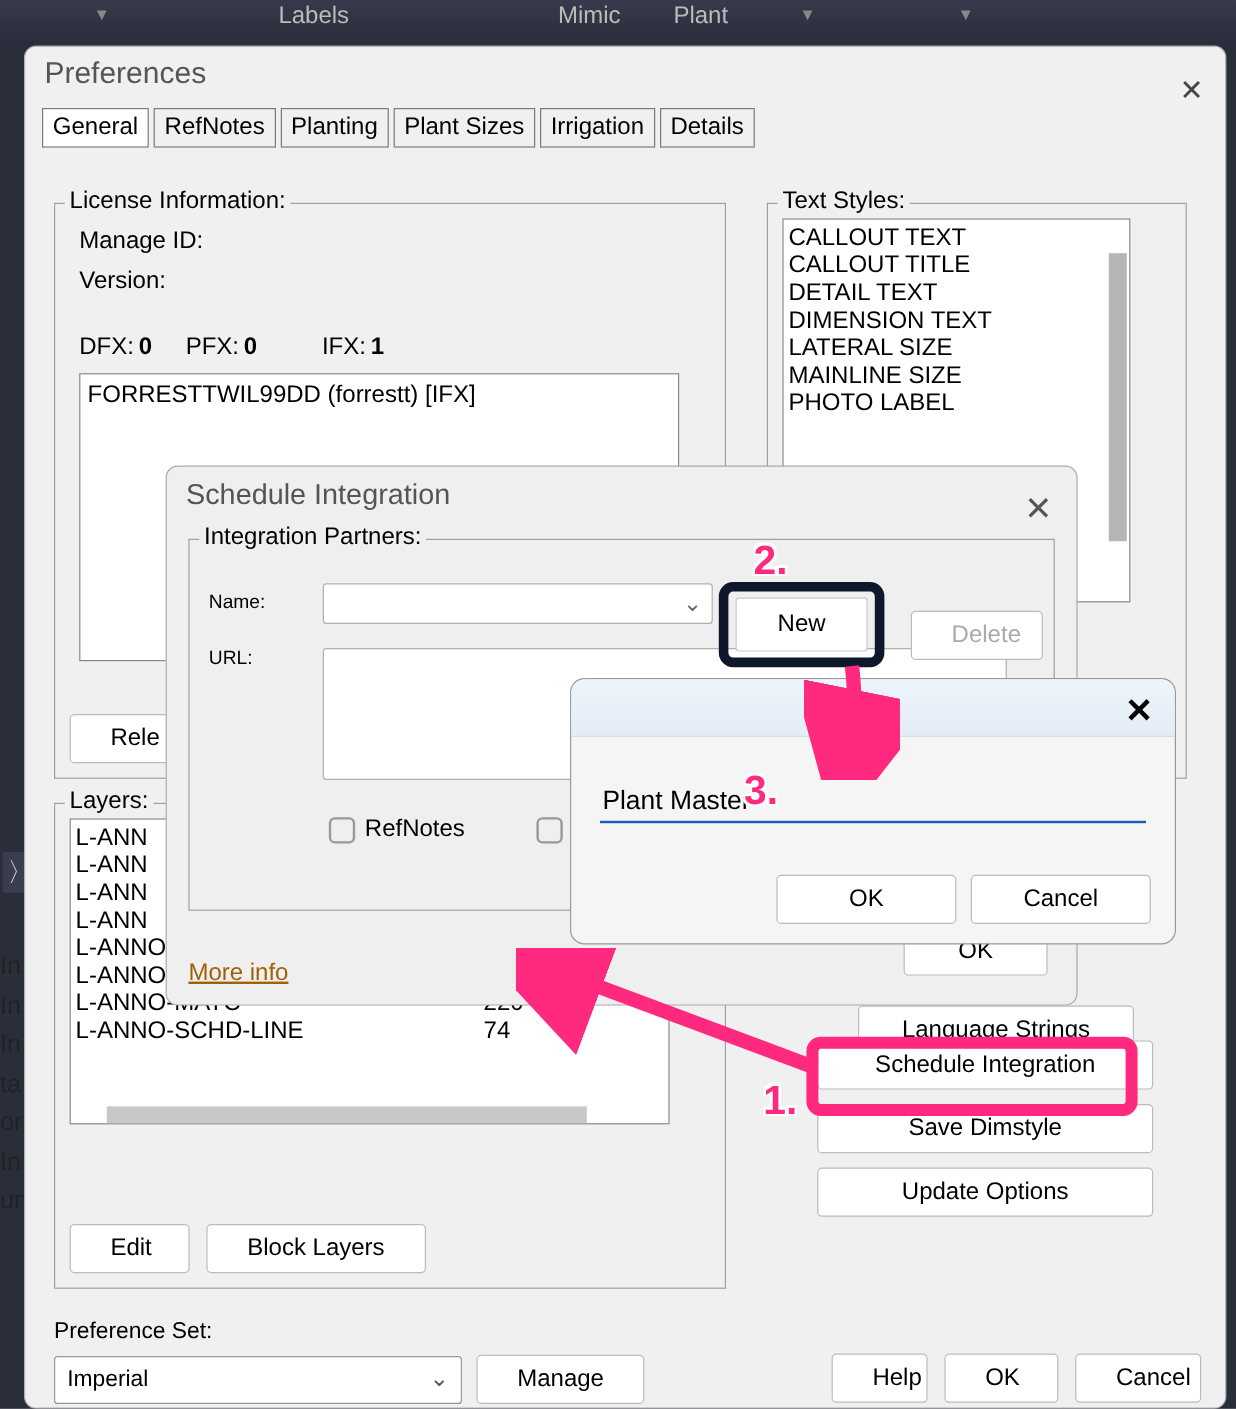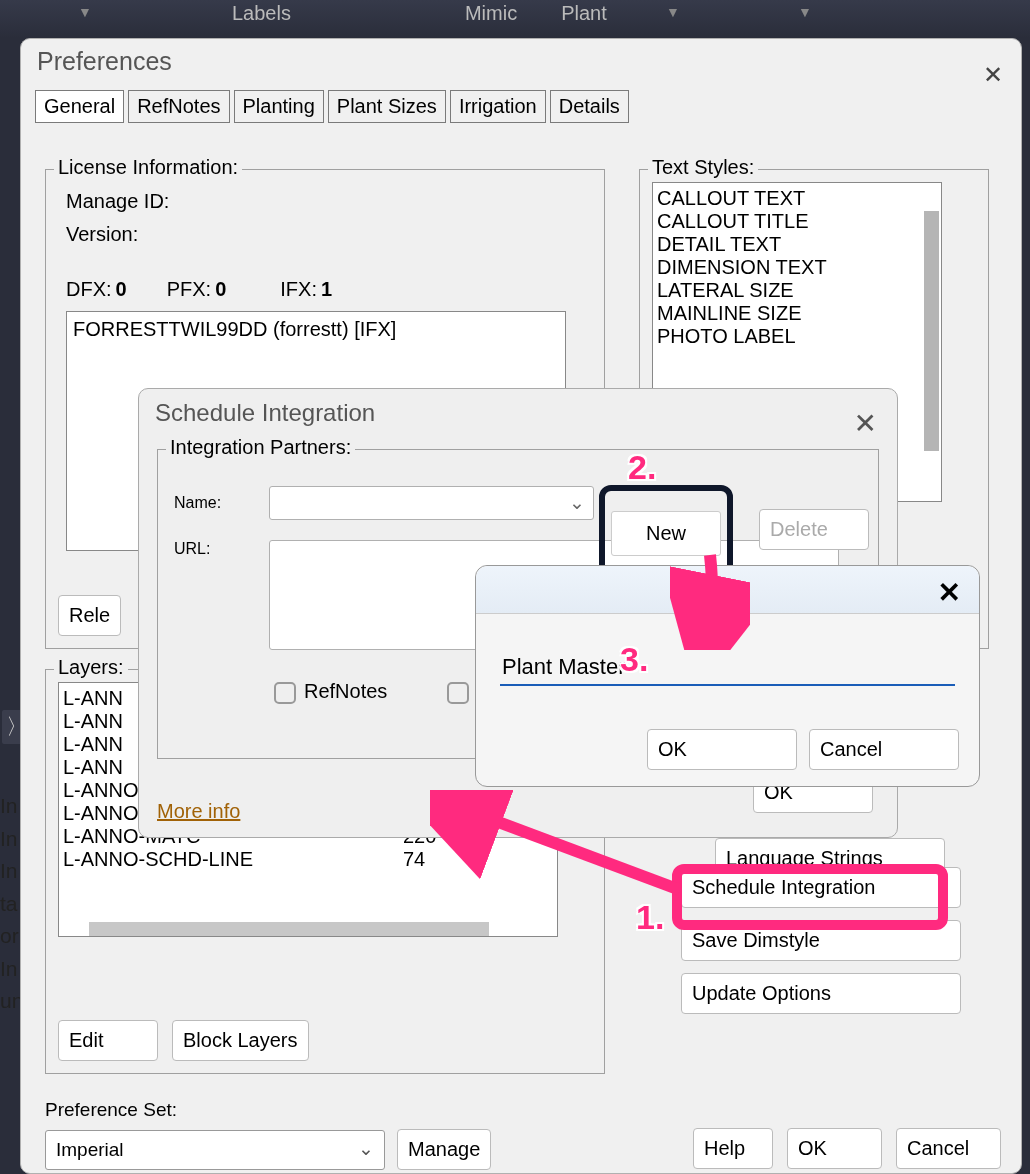--- a/index.html
+++ b/index.html
@@ -93,24 +93,24 @@
   border: 1px solid #888;
   width: 500px;
   height: 240px;
   padding: 6px;
   font-size: 20px;
 }
 .btn {
   background: #fff;
   border: 1px solid #bbb;
   border-radius: 4px;
-  padding: 8px 10px;
+  padding: 8px 33px;
   font-size: 20px;
   cursor: pointer;
-  text-align: left;
+  text-align: center;
 }
 .btn.disabled { color: #aaa; cursor: default; }
 .release-btn { position: absolute; bottom: 12px; left: 12px; }
 .layers-list {
   background: #fff;
   border: 1px solid #888;
   width: 500px;
   height: 255px;
   overflow: hidden;
   padding: 4px;
@@ -219,23 +219,23 @@
   width: 570px;
   height: 110px;
   background: #fff;
   border: 1px solid #b0b0b0;
   border-radius: 3px;
 }
 .new-btn-wrap {
   position: absolute;
   top: 96px;
   left: 460px;
-  border: 6px solid #0f172a;
+  border: 8px solid #0f172a;
   border-radius: 12px;
-  padding: 20px 6px;
+  padding: 5px 6px;
   z-index: 15;
 }
 .new-btn-inner { background: #fff; border: 1px solid #ccc; border-radius: 3px; padding: 10px 34px; font-size: 20px; cursor: pointer; }
 .delete-btn { position: absolute; top: 120px; left: 620px; width: 110px; }
 .checks { display: flex; gap: 60px; margin-top: 30px; margin-left: 100px; font-size: 20px; align-items: center; }
 .chk { width: 22px; height: 22px; border: 2px solid #999; border-radius: 5px; display: inline-block; vertical-align: middle; margin-right: 8px; }
 .more-info { position: absolute; bottom: 14px; left: 18px; color: #a16207; text-decoration: underline; font-size: 20px; cursor: pointer; }
 .sched-ok { position: absolute; bottom: 24px; right: 24px; width: 120px; }
 
 .name-dialog {
@@ -337,21 +337,21 @@
 
   <div class="fieldset license-field">
     <div class="legend">License Information:</div>
     <div class="license-inner">
       <div class="license-row">Manage ID:</div>
       <div class="license-row">Version:</div>
       <br>
       <div class="license-row" style="display:flex;gap:4px">
         <span>DFX:</span>
         <b>0</b>
-        <span style="margin-left:36px">PFX:</span>
+        <span style="margin-left:24px">PFX:</span>
         <b>0</b>
         <span style="margin-left:50px">IFX:</span>
         <b>1</b>
       </div>
       <div class="license-box">
         <span>FORRESTTWIL99DD (forrestt) [IFX]</span>
       </div>
     </div>
     <div class="btn release-btn">Rele</div>
   </div>

